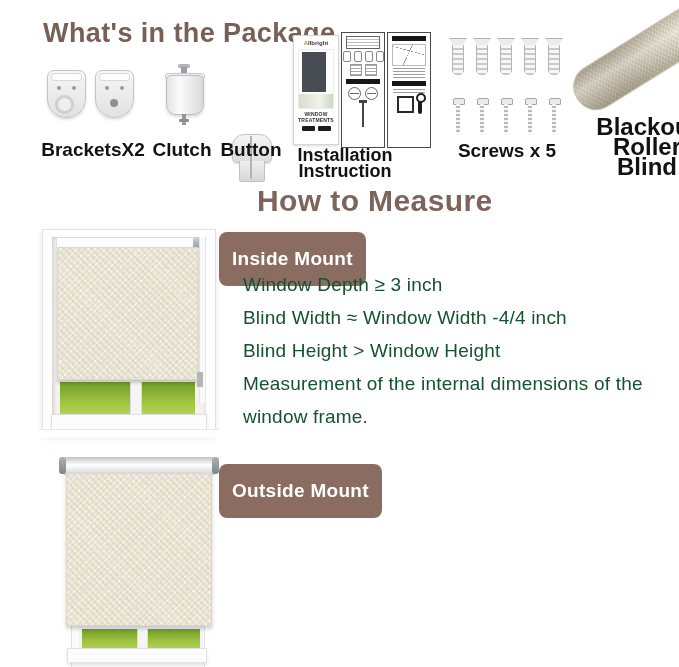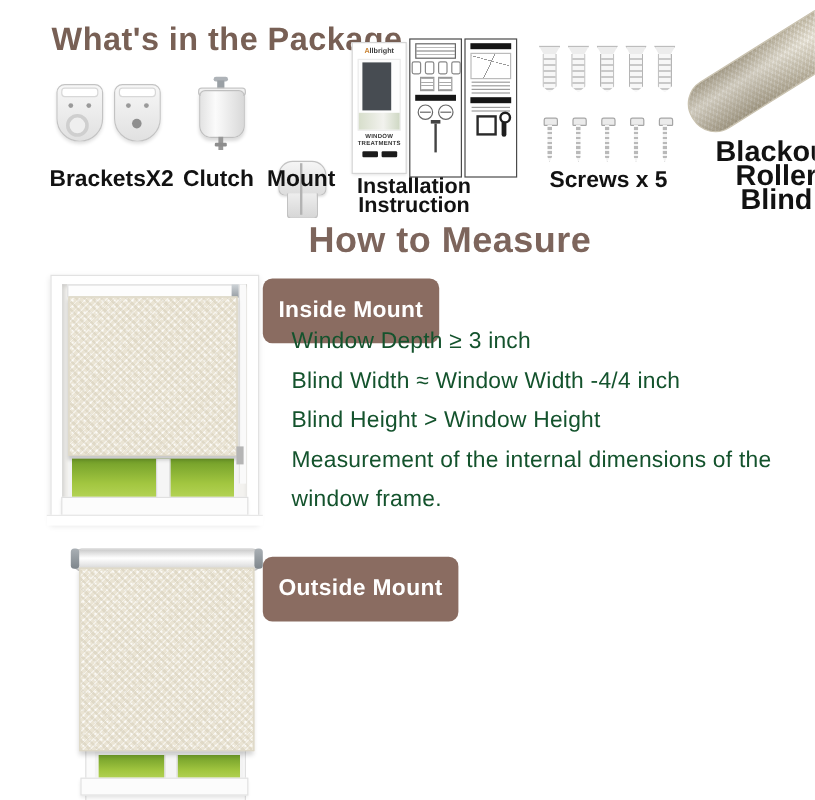--- a/index.html
+++ b/index.html
@@ -195,21 +195,21 @@
     <div class="pin-b"></div>
       <div class="bar-b"></div>
   </div>
   <div class="abs item-label" style="left:122px;top:139px;width:62px;">Clutch</div>
 
   <div class="abs btn-part" style="left:203px;top:70px;">
     <div class="top"></div>
       <div class="bot"></div>
       <div class="slit"></div>
   </div>
-  <div class="abs item-label" style="left:190px;top:139px;width:64px;">Mount</div>
+  <div class="abs item-label" style="left:190px;top:139px;width:64px;">Button</div>
 
   <div class="abs booklet">
     <div class="panel bp1">
       <div class="brand"><span class="accent">A</span><span>llbright</span></div>
       <div class="cover">
         <div class="shade"></div>
           <div class="plant"></div>
       </div>
       <div class="wt">WINDOW TREATMENTS</div>
       <div class="minibars">

